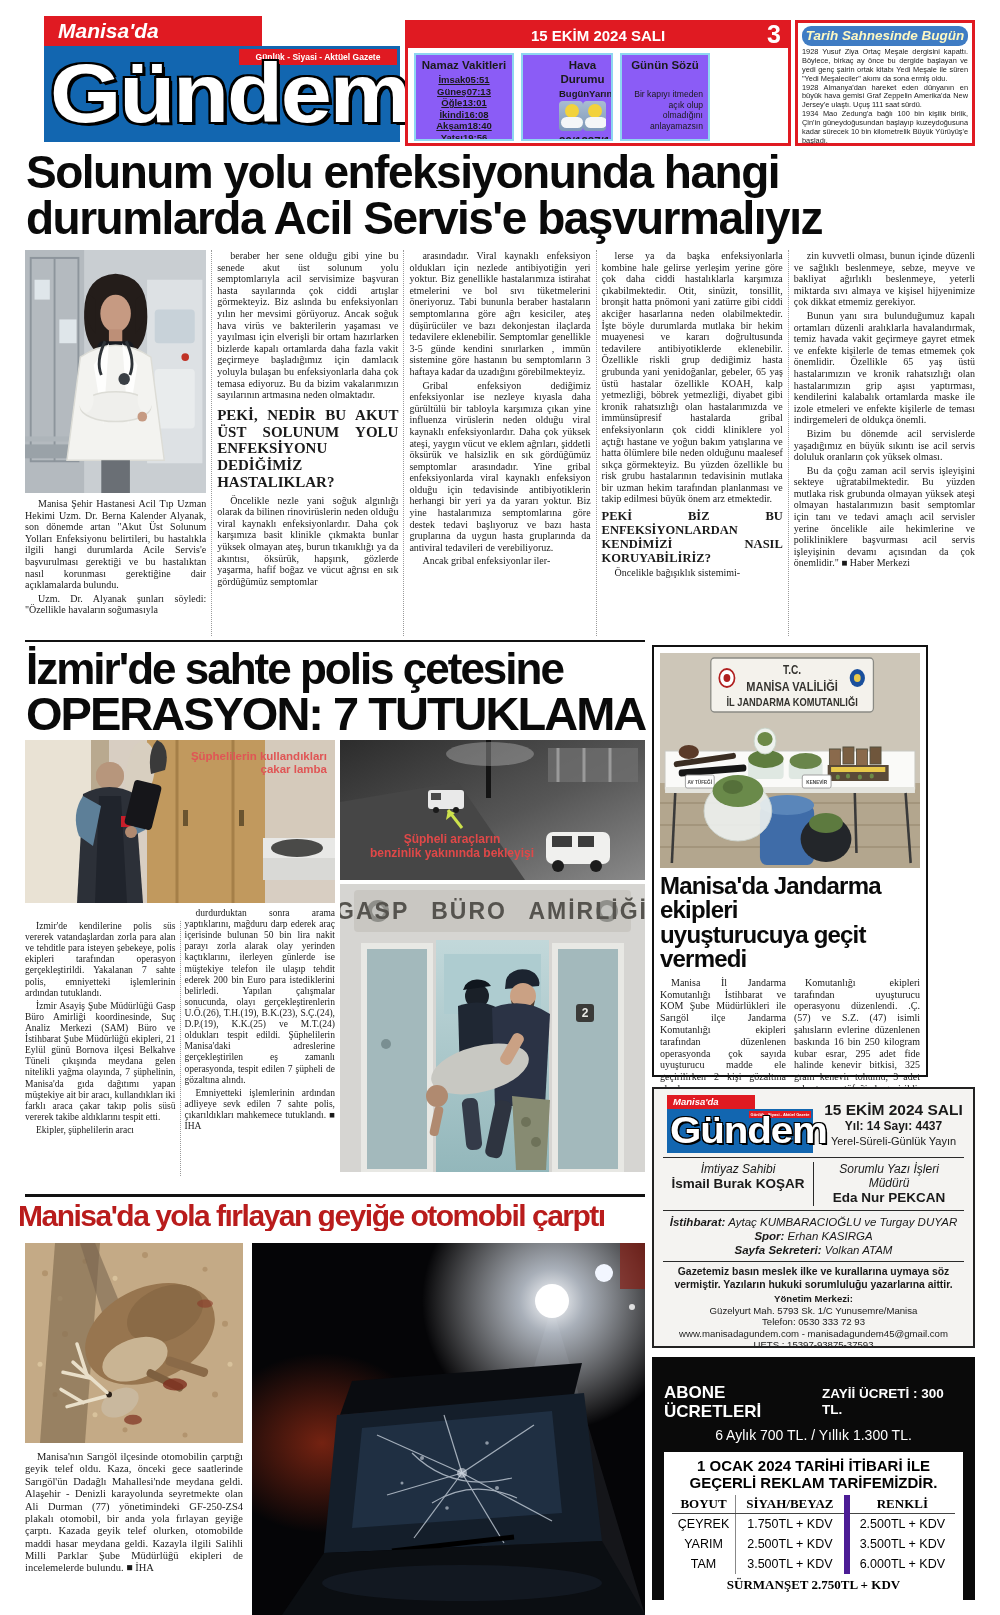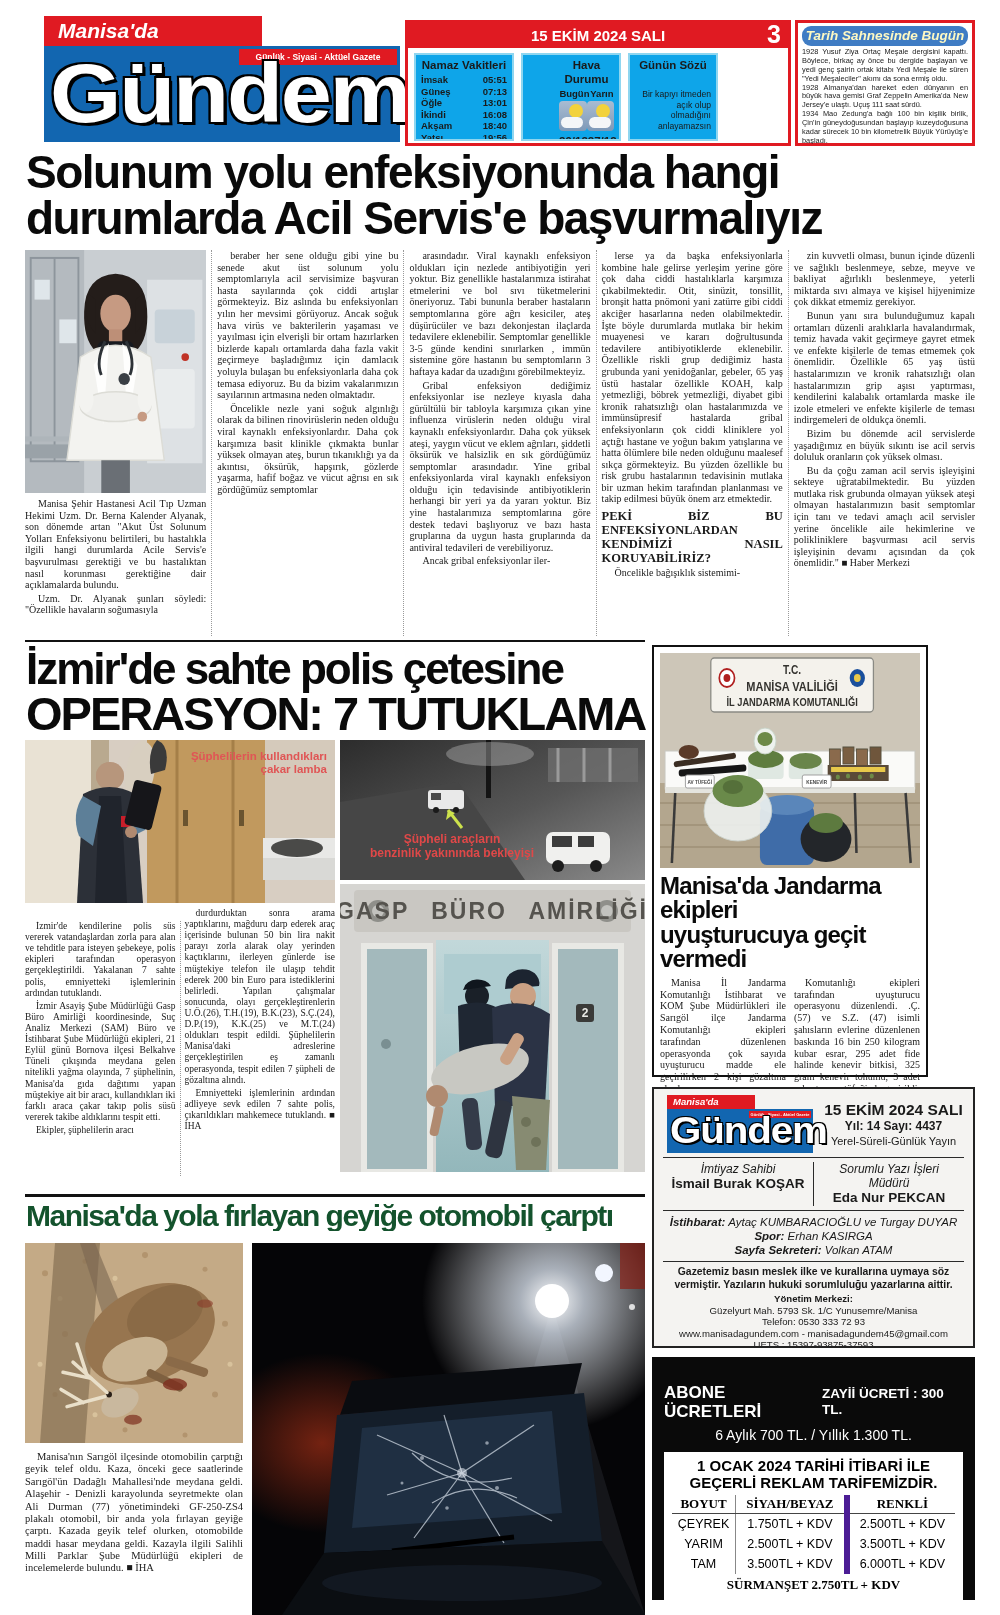--- a/index.html
+++ b/index.html
@@ -23,25 +23,25 @@
     font:800 82px/82px "Liberation Sans",sans-serif; letter-spacing:-2px;
     transform:scale(1.12,1.02); transform-origin:left top;
     text-shadow:-2px -2px 0 #000,2px -2px 0 #000,-2px 2px 0 #000,2px 2px 0 #000,3px 3px 0 #000; }
 
   
   .midbar { left:405px; top:20px; width:386px; height:126px; border:3px solid #e01a22; background:#fff; }
   .midbar-date { position:relative; height:25px; background:#e01a22; color:#fff;
     font:700 15px/25px "Liberation Sans",sans-serif; text-align:center; }
   .page-num { position:absolute; right:7px; top:-3px; font:800 25px/28px "Liberation Sans",sans-serif; }
   .midbar-body { display:flex; gap:7px; padding:5px 6px; }
-  .ibox { border:2px solid #8ed6f0; background:#0ea5e9; padding:3px 5px; height:88px; overflow:hidden; }
+  .ibox { border:2px solid #8ed6f0; background:#8b5cf6; padding:3px 5px; height:88px; overflow:hidden; }
   .ibox h4 { font:700 11.5px/14px "Liberation Sans",sans-serif; text-align:center; margin-bottom:2px; }
   .pbox { width:100px; }
-  .prow { display:flex; justify-content:space-between; font:700 9.5px/11.6px "Liberation Sans",sans-serif; }
-  .wbox { width:100px; text-align:center;padding-left:36px; }
+  .prow { display:flex; justify-content:center; font:700 9.5px/11.6px "Liberation Sans",sans-serif;text-decoration:underline; }
+  .wbox { width:92px; text-align:center;padding-left:36px; }
   .wlabels { display:flex; justify-content:space-around; font:700 9.5px/11px "Liberation Sans",sans-serif; }
   .wicons { display:flex; justify-content:space-around; margin-top:2px; }
   .wicon { position:relative; width:32px; height:30px; border-radius:4px;
     background:linear-gradient(#a9bcd2,#7e99b8); overflow:hidden; }
   .wicon .sun { position:absolute; right:4px; top:3px; width:14px; height:14px; border-radius:50%; background:#f2d23c; }
   .wicon .cloud { position:absolute; left:2px; bottom:3px; width:22px; height:11px; border-radius:8px; background:#f4f6f8; }
   .wtemps { display:flex; justify-content:space-around; font:700 11.5px/15px "Liberation Sans",sans-serif; margin-top:3px; }
   .qbox { width:90px; }
   .qtext { font:400 8.6px/10.5px "Liberation Sans",sans-serif; text-align:right; margin-top:17px; }
 
@@ -131,21 +131,21 @@
   .abone-sub { text-align:center; font:400 14px/18px "Liberation Sans",sans-serif; margin:5px 0 8px; }
   .tariff { background:#fff; color:#000; padding:5px 8px 6px; }
   .tariff-title { text-align:center; font:800 15px/17px "Liberation Sans",sans-serif; }
   .tariff table { width:100%; border-collapse:collapse; margin-top:4px; }
   .tariff th { font:700 13px/18px "Liberation Serif",serif; border-bottom:1.5px solid #444; }
   .tariff td { font:400 12.5px/20px "Liberation Sans",sans-serif; text-align:center; }
   .tariff td.c2, .tariff th.c2 { border-left:1px solid #888; border-right:6px solid #4c1d95; }
   .tariff-footer { text-align:center; font:700 13px/18px "Liberation Serif",serif; margin-top:2px; }
 
   
-  .deer-headline { left:26px; top:1201px; width:620px; color:#14532d;
+  .deer-headline { left:18px; top:1201px; width:620px; color:#b91c1c;
     font:800 30px/1.0 "Liberation Sans",sans-serif; letter-spacing:-1.5px; white-space:nowrap; overflow:hidden; }
   .photo-deer { left:25px; top:1243px; width:218px; height:200px; }
   .photo-car { left:252px; top:1243px; width:393px; height:372px; }
   .deer-text { left:25px; top:1451px; width:218px; height:160px; overflow:hidden;
     font:400 10.5px/1.18 "Liberation Serif",serif; text-align:justify; }
   .deer-text p { text-indent:12px; }
 </style>
 </head>
 <body>
 
@@ -266,20 +266,21 @@
         <ellipse cx="64" cy="150" rx="8" ry="14" fill="#f3f3f0"></ellipse>
         <ellipse cx="126" cy="150" rx="8" ry="14" fill="#f3f3f0"></ellipse>
         <circle cx="123" cy="168" r="5" fill="#c69a82"></circle>
         <rect x="80" y="212" width="30" height="33" fill="#6a6f75"></rect>
       </svg>
       <p>Manisa Şehir Hastanesi Acil Tıp Uzman Hekimi Uzm. Dr. Berna Kalender Alyanak, son dönemde artan "Akut Üst Solunum Yolları Enfeksiyonu belirtileri, bu hastalıkla ilgili hangi durumlarda Acile Servis'e başvurulması gerektiği ve bu hastalıktan nasıl korunması gerektiğine dair açıklamalarda bulundu.</p>
       <p>Uzm. Dr. Alyanak şunları söyledi: "Özellikle havaların soğumasıyla</p>
     </div>
     <div class="lcol">
       <p>beraber her sene olduğu gibi yine bu senede akut üst solunum yolu semptomlarıyla acil servisimize başvuran hasta sayılarında çok ciddi artışlar görmekteyiz. Biz aslında bu enfeksiyonları yılın her mevsimi görüyoruz. Ancak soğuk hava virüs ve bakterilerin yaşaması ve yayılması için elverişli bir ortam hazırlarken bizlerde kapalı ortamlarda daha fazla vakit geçirmeye başladığımız için damlacık yoluyla bulaşan bu enfeksiyonlarla daha çok temasa ediyoruz. Bu da bizim vakalarımızın sayılarının artmasına neden olmaktadır.</p>
+      <h3 class="subhead1">PEKİ, NEDİR BU AKUT ÜST SOLUNUM YOLU ENFEKSİYONU DEDİĞİMİZ HASTALIKLAR?</h3>
       <p>Öncelikle nezle yani soğuk algınlığı olarak da bilinen rinovirüslerin neden olduğu viral kaynaklı enfeksiyonlardır. Daha çok karşımıza basit klinikle çıkmakta bunlar yüksek olmayan ateş, burun tıkanıklığı ya da akıntısı, öksürük, hapşırık, gözlerde yaşarma, hafif boğaz ve vücut ağrısı en sık gördüğümüz semptomlar</p>
     </div>
     <div class="lcol">
       <p>arasındadır. Viral kaynaklı enfeksiyon oldukları için nezlede antibiyotiğin yeri yoktur. Biz genellikle hastalarımıza istirahat etmelerini ve bol sıvı tüketmelerini öneriyoruz. Tabi bununla beraber hastaların semptomlarına göre ağrı kesiciler, ateş düşürücüler ve bazı dekonjestan ilaçlarda tedavilere eklenebilir. Semptomlar genellikle 3-5 günde kendini sınırlarken , immün sistemine göre hastanın bu semptomların 3 haftaya kadar da uzadığını görebilmekteyiz.</p>
       <p>Gribal enfeksiyon dediğimiz enfeksiyonlar ise nezleye kıyasla daha gürültülü bir tabloyla karşımıza çıkan yine influenza virüslerin neden olduğu viral kaynaklı enfeksiyonlardır. Daha çok yüksek ateşi, yaygın vücut ve eklem ağrıları, şiddetli öksürük ve halsizlik en sık gördüğümüz semptomlar arasındadır. Yine gribal enfeksiyonlarda viral kaynaklı enfeksiyon olduğu için tedavisinde antibiyotiklerin herhangi bir yeri ya da yararı yoktur. Biz yine hastalarımıza semptomlarına göre destek tedavi başlıyoruz ve bazı hasta gruplarına da uygun hasta gruplarında da antiviral tedavileri de verebiliyoruz.</p>
       <p>Ancak gribal enfeksiyonlar iler-</p>
     </div>
     <div class="lcol">
       <p>lerse ya da başka enfeksiyonlarla kombine hale gelirse yerleşim yerine göre çok daha ciddi hastalıklarla karşımıza çıkabilmektedir. Otit, sinüzit, tonsillit, bronşit hatta pnömoni yani zatürre gibi ciddi akciğer hasarlarına neden olabilmektedir. İşte böyle durumlarda mutlaka bir hekim muayenesi ve kararı doğrultusunda tedavilere antibiyotiklerde eklenebilir. Özellikle riskli grup dediğimiz hasta grubunda yani yenidoğanlar, gebeler, 65 yaş üstü hastalar özellikle KOAH, kalp yetmezliği, böbrek yetmezliği, diyabet gibi kronik rahatsızlığı olan hastalarımızda ve immünsüpresif hastalarda gribal enfeksiyonların çok ciddi kliniklere yol açtığı hastane ve yoğun bakım yatışlarına ve hatta ölümlere bile neden olduğunu maalesef sıkça görmekteyiz. Bu yüzden özellikle bu risk grubu hastalarının tedavisinin mutlaka bir uzman hekim tarafından planlanması ve takip edilmesi büyük önem arz etmektedir.</p>
       <h3 class="subhead2">PEKİ BİZ BU ENFEKSİYONLARDAN KENDİMİZİ NASIL KORUYABİLİRİZ?</h3>

